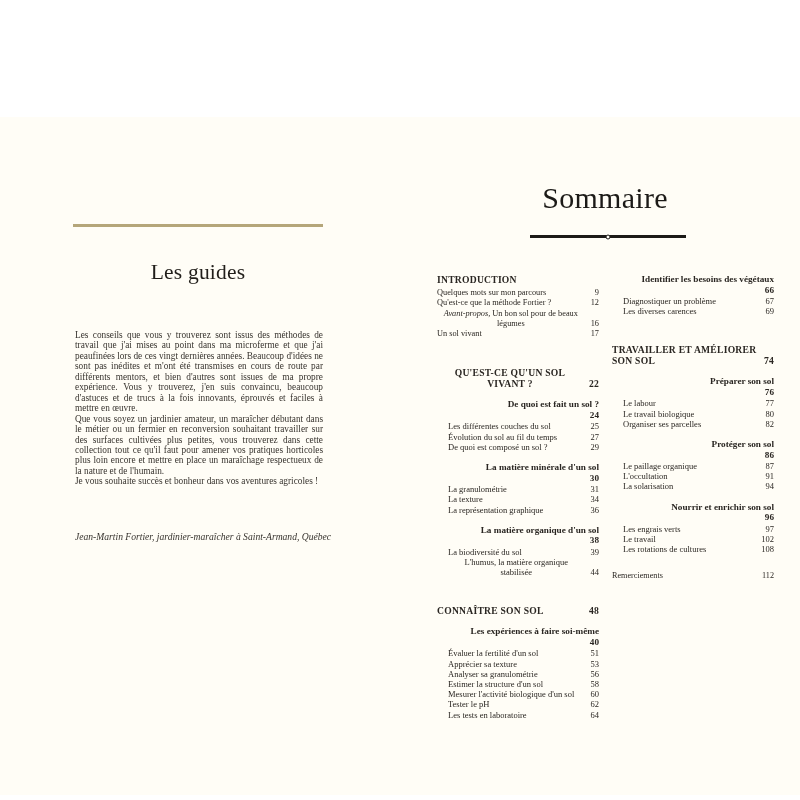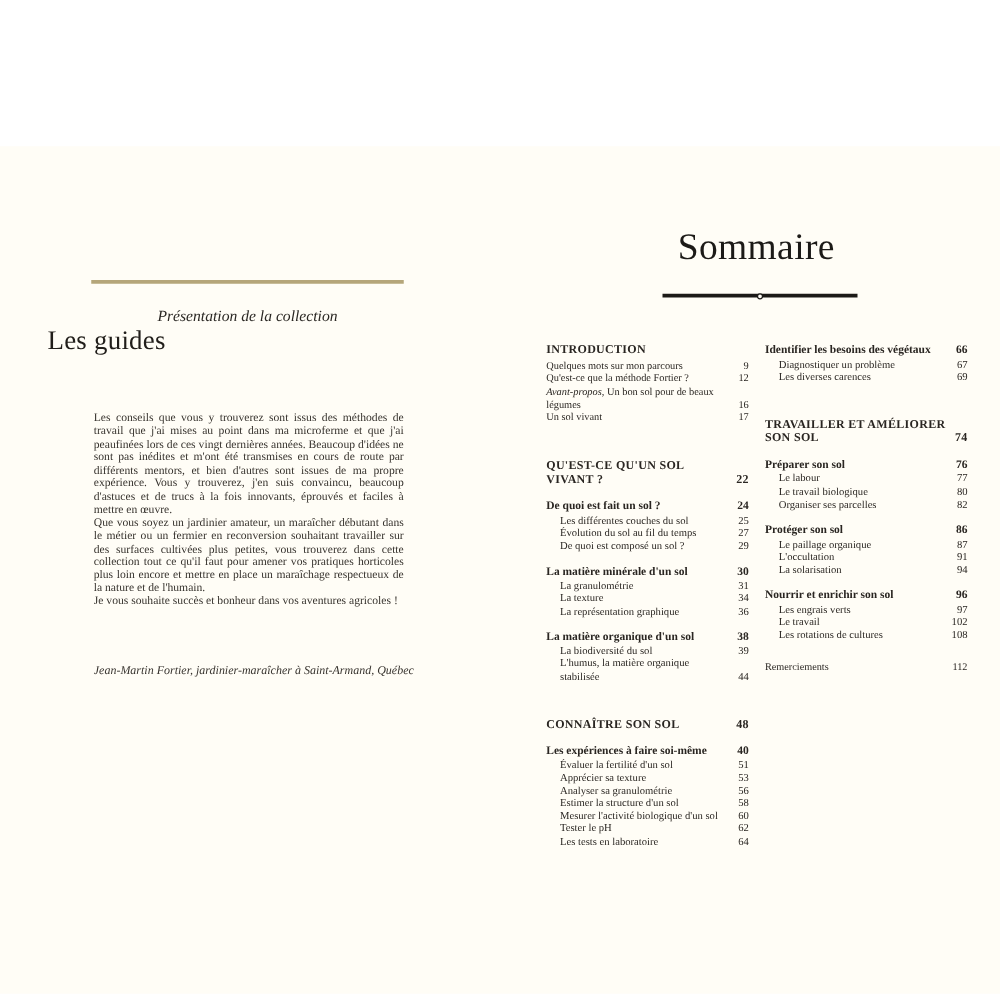--- a/index.html
+++ b/index.html
@@ -21,21 +21,21 @@
   .collection-rule{
     position:absolute;left:73px;top:107px;width:250px;height:3px;
     background:#b5a67a;
   }
   .collection-label{
     position:absolute;left:48px;top:129px;width:300px;
     text-align:center;font-style:italic;font-size:12.5px;color:#2a2723;
   }
   .collection-title{
     position:absolute;left:38px;top:144px;width:320px;
-    font-size:21.5px;line-height:22px;color:#211e1a;
+    text-align:center;font-size:21.5px;line-height:22px;color:#211e1a;
     font-weight:400;letter-spacing:0.2px;
   }
   .intro-text{
     position:absolute;left:75px;top:213px;width:248px;
     font-size:9.3px;line-height:10.45px;text-align:justify;color:#37332e;
   }
   .intro-text p{margin:0;}
   .signature{
     position:absolute;left:75px;top:414px;width:300px;
     font-style:italic;font-size:9.6px;color:#37332e;
@@ -50,41 +50,40 @@
     position:absolute;left:130px;top:118px;width:156px;height:3px;
     background:#1c1a17;
   }
   .sommaire-rule .rule-dot{
     position:absolute;left:50%;top:50%;width:5px;height:5px;
     transform:translate(-50%,-50%);
     background:#fffdf6;border:1.4px solid #1c1a17;border-radius:50%;
     box-sizing:border-box;
   }
   .toc-col{position:absolute;top:157px;width:162px;}
-  .toc-col-a{left:37px;}
+  .toc-col-a{left:37px;text-align:center;}
   .toc-col-b{left:212px;}
   .toc-row{display:flex;justify-content:space-between;align-items:flex-end;color:#2a2622;}
   .toc-label{display:block;}
   .toc-page{margin-left:6px;white-space:nowrap;}
   .toc-row.chapter{font-weight:700;font-size:9.6px;line-height:11px;letter-spacing:0.25px;margin-top:28px;margin-bottom:3px;}
-  .toc-row.section{font-weight:700;font-size:9.2px;line-height:10.5px;margin-top:10px;margin-bottom:1px;}
+  .toc-row.section{font-weight:700;font-size:9.2px;line-height:10.5px;margin-top:10px;margin-bottom:1px;flex-direction:column;}
   .toc-row.sub{font-size:8.5px;line-height:10.2px;}
   .toc-row.sub .toc-label{padding-left:11px;}
   .toc-row.sub0{font-size:8.3px;line-height:10.3px;}
   .toc-row.note{font-size:8.2px;line-height:10px;margin-top:17px;}
   .toc-col > .toc-row:first-child{margin-top:0;}
 </style>
 </head>
 <body>
 
 <div class="spread">
 
   <div class="page page-left">
     <div class="collection-rule"></div>
-    <div class="collection-label">Présentation de la collection</div>
     <div class="collection-title">
       <span>Les guides</span><br>
     </div>
     <div class="intro-text">
         <p>Les conseils que vous y trouverez sont issus des méthodes de travail que j'ai mises au point dans ma microferme et que j'ai peaufinées lors de ces vingt dernières années. Beaucoup d'idées ne sont pas inédites et m'ont été transmises en cours de route par différents mentors, et bien d'autres sont issues de ma propre expérience. Vous y trouverez, j'en suis convaincu, beaucoup d'astuces et de trucs à la fois innovants, éprouvés et faciles à mettre en œuvre.</p>
         <p>Que vous soyez un jardinier amateur, un maraîcher débutant dans le métier ou un fermier en reconversion souhaitant travailler sur des surfaces cultivées plus petites, vous trouverez dans cette collection tout ce qu'il faut pour amener vos pratiques horticoles plus loin encore et mettre en place un maraîchage respectueux de la nature et de l'humain.</p>
         <p>Je vous souhaite succès et bonheur dans vos aventures agricoles !</p>
       </div>
     <div class="signature">Jean-Martin Fortier, jardinier-maraîcher à Saint-Armand, Québec</div>
   </div>

